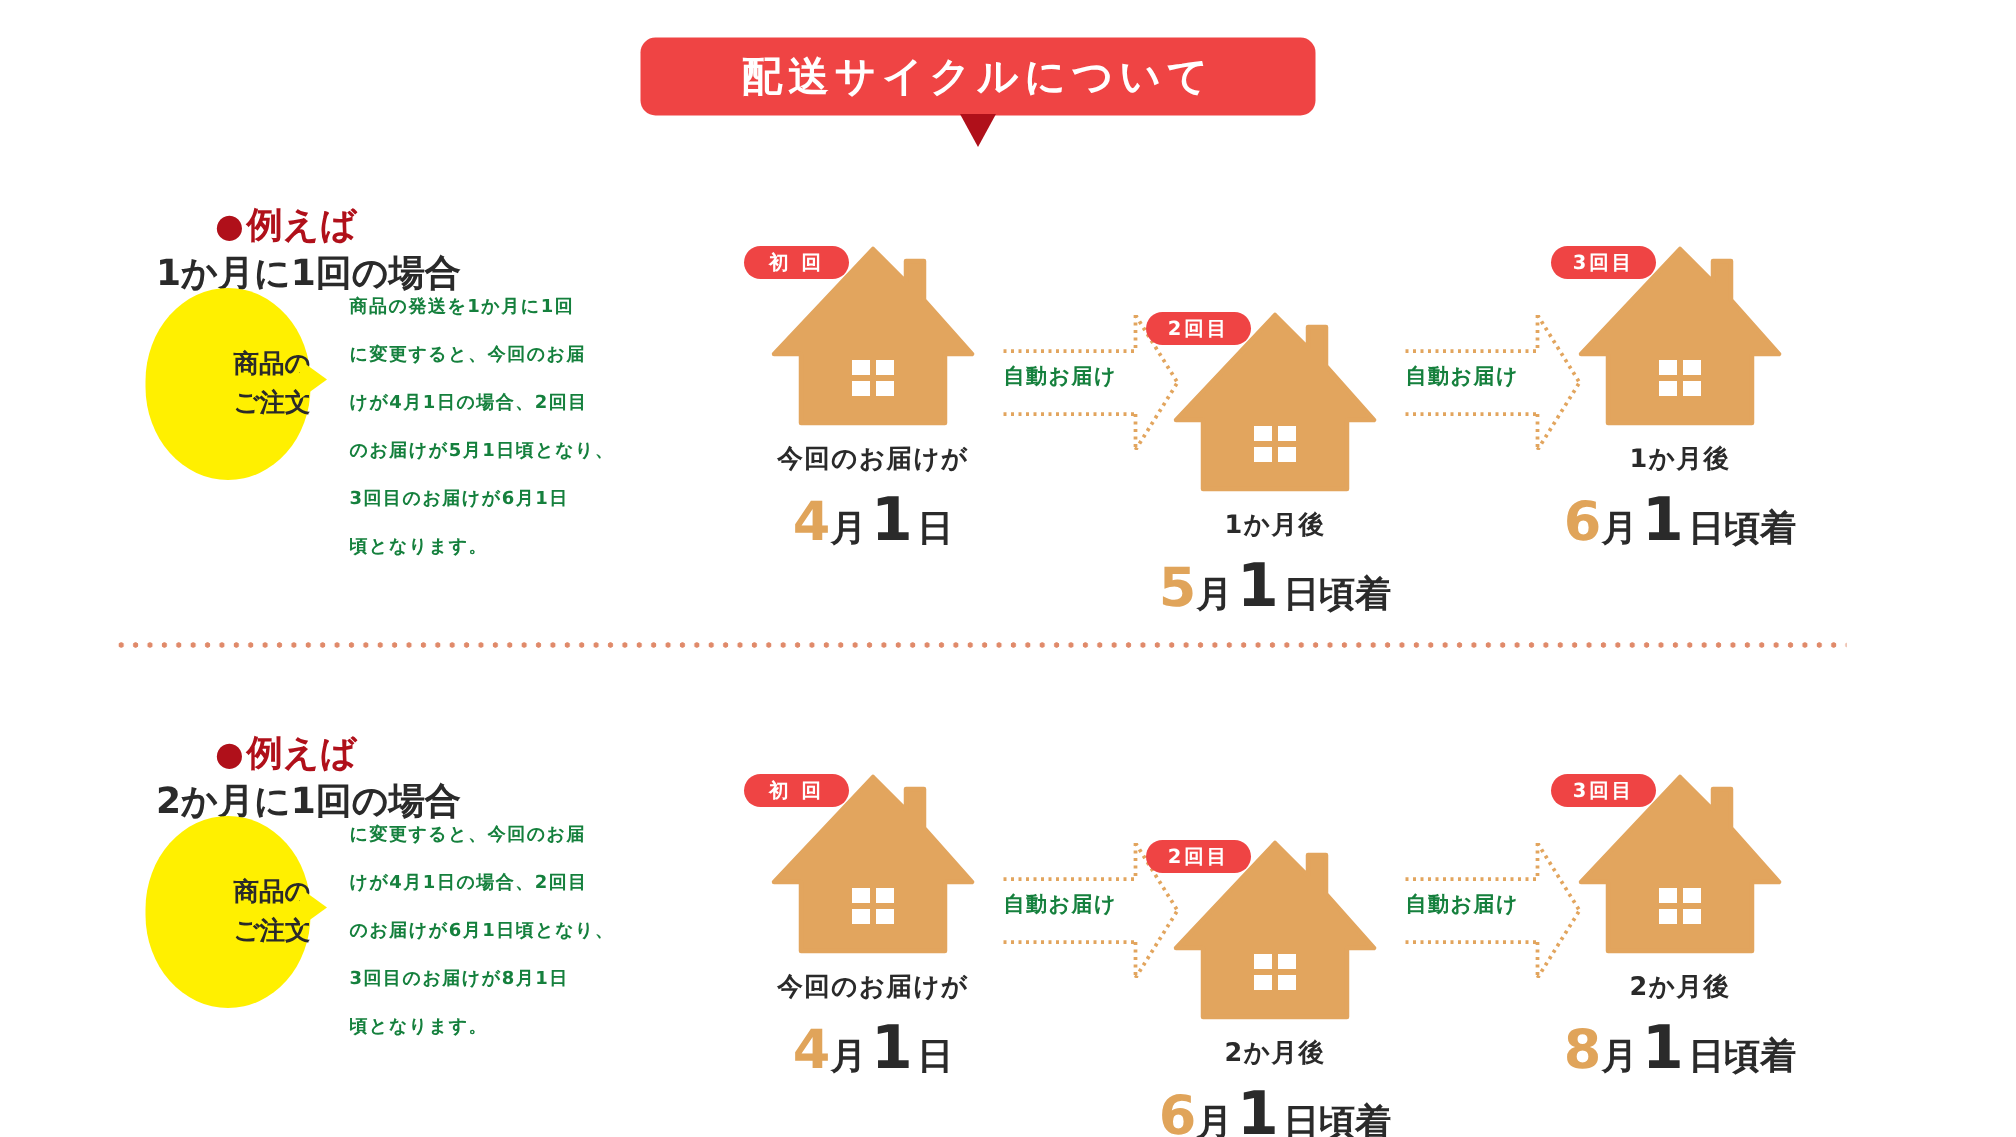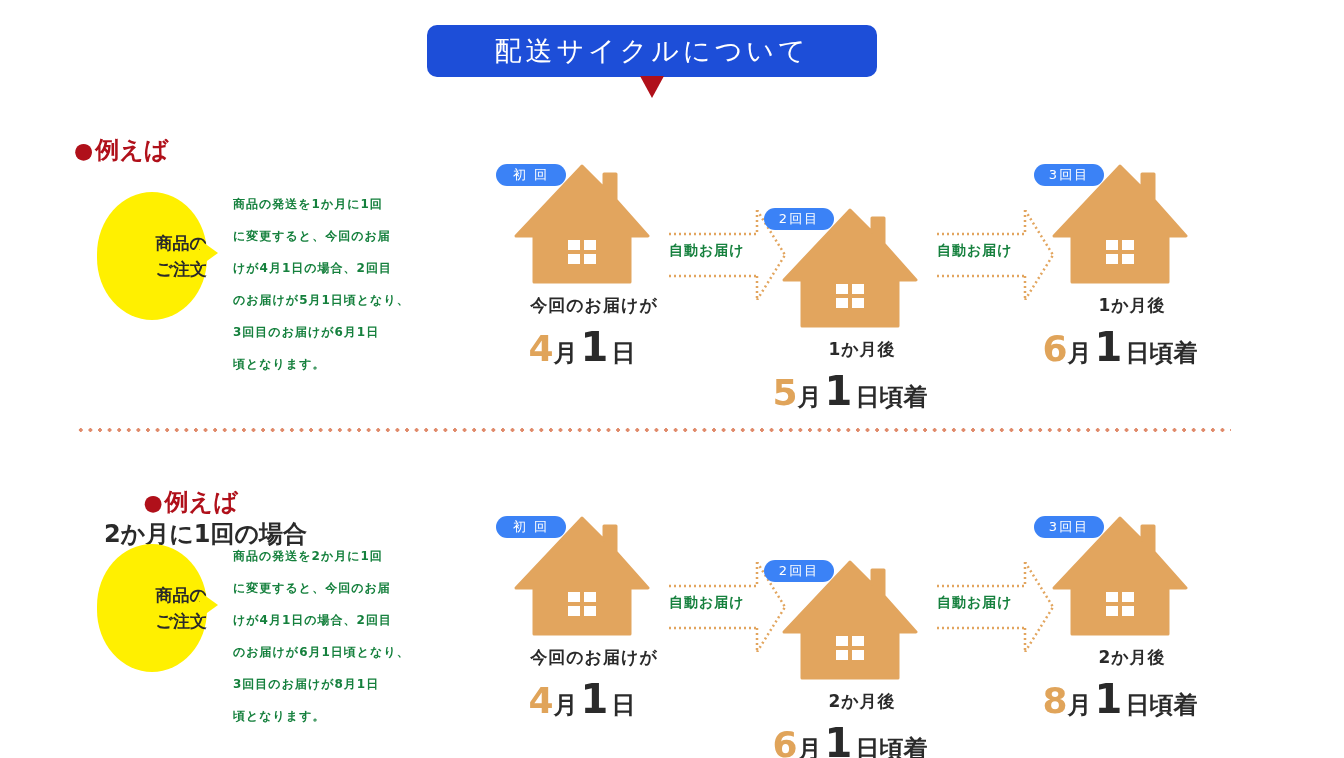--- a/index.html
+++ b/index.html
@@ -1,22 +1,22 @@
 <!DOCTYPE html>
 <html><head>
 <meta charset="utf-8">
 <style>
   * { box-sizing: border-box; margin: 0; padding: 0; }
   html, body { width: 1344px; height: 758px; background: #ffffff; overflow: hidden; }
   body { position: relative; font-family: "DejaVu Sans", "Liberation Sans", sans-serif; color: #2a2a2a; }
 
   .title-banner {
     position: absolute; left: 427px; top: 25px; width: 450px; height: 52px;
-    background: #1d4ed8; border-radius: 10px;
-    color: #fff; font-size: 27px; letter-spacing: 4px; font-weight: normal;
+    background: #ef4444; border-radius: 10px;
+    color: #fff; font-size: 27px; letter-spacing: 4px; font-weight: bold;
     display: flex; align-items: center; justify-content: center;
   }
   .title-tail {
     position: absolute; left: 640px; top: 76px; width: 0; height: 0;
     border-left: 12px solid transparent; border-right: 12px solid transparent;
     border-top: 22px solid #b0101a;
   }
 
   .section { position: absolute; left: 0; width: 1344px; height: 260px; }
   .section.s1 { top: 130px; }
@@ -44,26 +44,26 @@
     font-size: 12px; font-weight: bold; line-height: 32px; letter-spacing: 1px; color: #15803d;
   }
 
   .stage { position: absolute; top: 34px; width: 200px; height: 220px; }
   .stage.st1 { left: 488px; }
   .stage.st2 { left: 756px; margin-top: 44px; }
   .stage.st3 { left: 1026px; }
 
   .badge {
     position: absolute; left: 8px; top: 0; width: 70px; height: 22px;
-    background: #3b82f6; border-radius: 11px; color: #fff;
-    font-size: 13px; font-weight: normal; display: flex; align-items: center; justify-content: center; letter-spacing: 2px;
+    background: #ef4444; border-radius: 11px; color: #fff;
+    font-size: 13px; font-weight: bold; display: flex; align-items: center; justify-content: center; letter-spacing: 2px;
   }
   .house { position: absolute; left: 24px; top: 0; width: 140px; height: 120px; }
 
-  .caption { position: absolute; left: 12px; top: 130px; width: 188px; text-align: center; font-size: 17px; font-weight: bold; color: #2a2a2a; letter-spacing: 1px; }
+  .caption { position: absolute; left: 0; top: 130px; width: 188px; text-align: center; font-size: 17px; font-weight: bold; color: #2a2a2a; letter-spacing: 1px; }
   .date { position: absolute; left: 0; top: 160px; width: 188px; text-align: center; white-space: nowrap; color: #2a2a2a; font-weight: bold; }
   .date .m { font-size: 36px; color: #e0a45a; }
   .date .mk { font-size: 24px; }
   .date .d { font-size: 40px; font-weight: 900; margin: 0 3px; }
   .date .tail { font-size: 24px; }
 
   .arrow { position: absolute; top: 80px; width: 120px; height: 90px; }
   .arrow.a1 { left: 667px; }
   .arrow.a2 { left: 935px; }
   .arrow svg { position: absolute; left: 0; top: 0; }
@@ -79,20 +79,21 @@
 <body>
 
 <div class="title-banner">
   <span>配送サイクルについて</span>
 </div>
 <div class="title-tail"></div>
 
 <div class="section s1">
   <div class="heading">
     <span class="lead"><span class="dot">●</span><span>例えば</span></span>
+    <span class="sub">1か月に1回の場合</span>
   </div>
   <div class="bubble">
     <div><span>商品の</span><br><span>ご注文</span></div>
   </div>
   <div class="bubble-tail"></div>
   <div class="desc">
     <div>商品の発送を1か月に1回</div>
     <div>に変更すると、今回のお届</div>
     <div>けが4月1日の場合、2回目</div>
     <div>のお届けが5月1日頃となり、</div>
@@ -173,21 +174,20 @@
 <div class="section s2">
   <div class="heading">
     <span class="lead"><span class="dot">●</span><span>例えば</span></span>
     <span class="sub">2か月に1回の場合</span>
   </div>
   <div class="bubble">
     <div><span>商品の</span><br><span>ご注文</span></div>
   </div>
   <div class="bubble-tail"></div>
   <div class="desc">
-    <div>商品の発送を2か月に1回</div>
     <div>に変更すると、今回のお届</div>
     <div>けが4月1日の場合、2回目</div>
     <div>のお届けが6月1日頃となり、</div>
     <div>3回目のお届けが8月1日</div>
     <div>頃となります。</div>
   </div>
 
   <div class="stage st1">
     <svg class="house" viewBox="0 0 140 120">
         <path d="M70 2 L92 24 L92 10 L104 10 L104 36 L136 72 L118 72 L118 118 L22 118 L22 72 L4 72 Z" fill="#e2a55e" stroke="#e2a55e" stroke-linejoin="round" stroke-width="3"></path>

